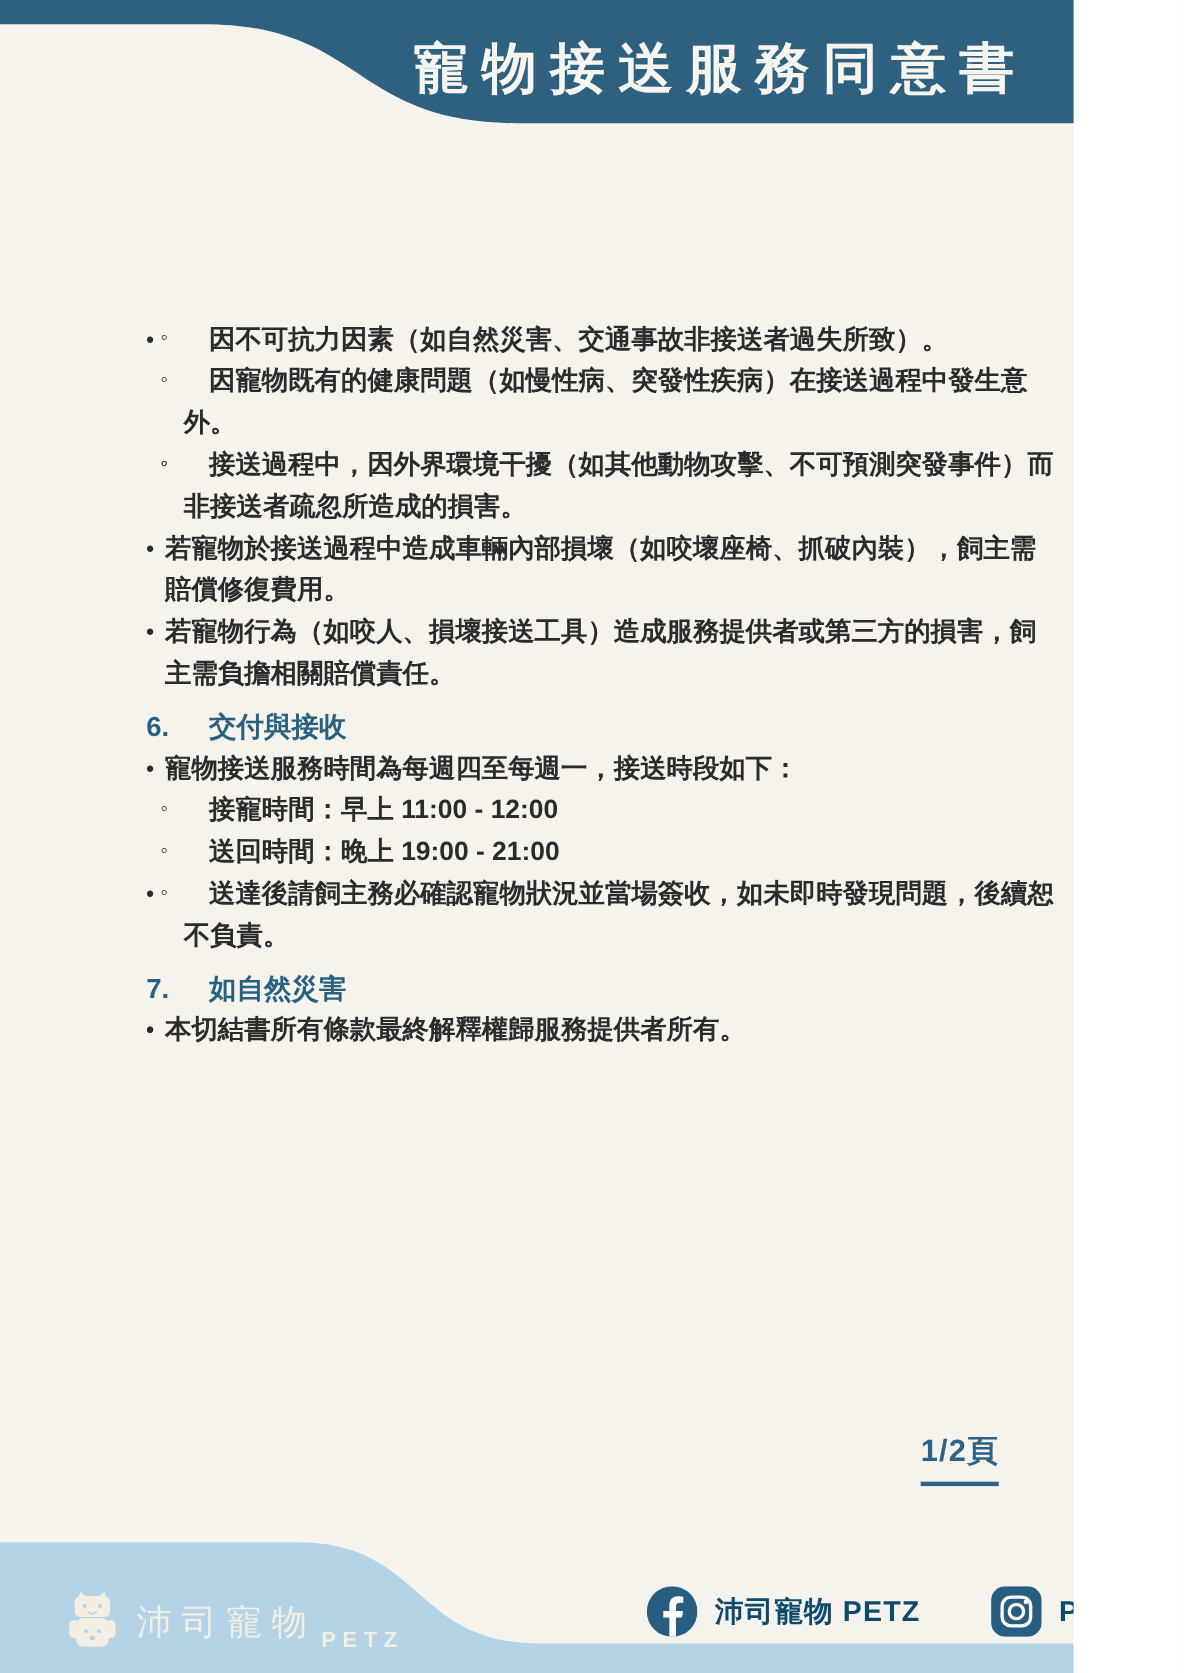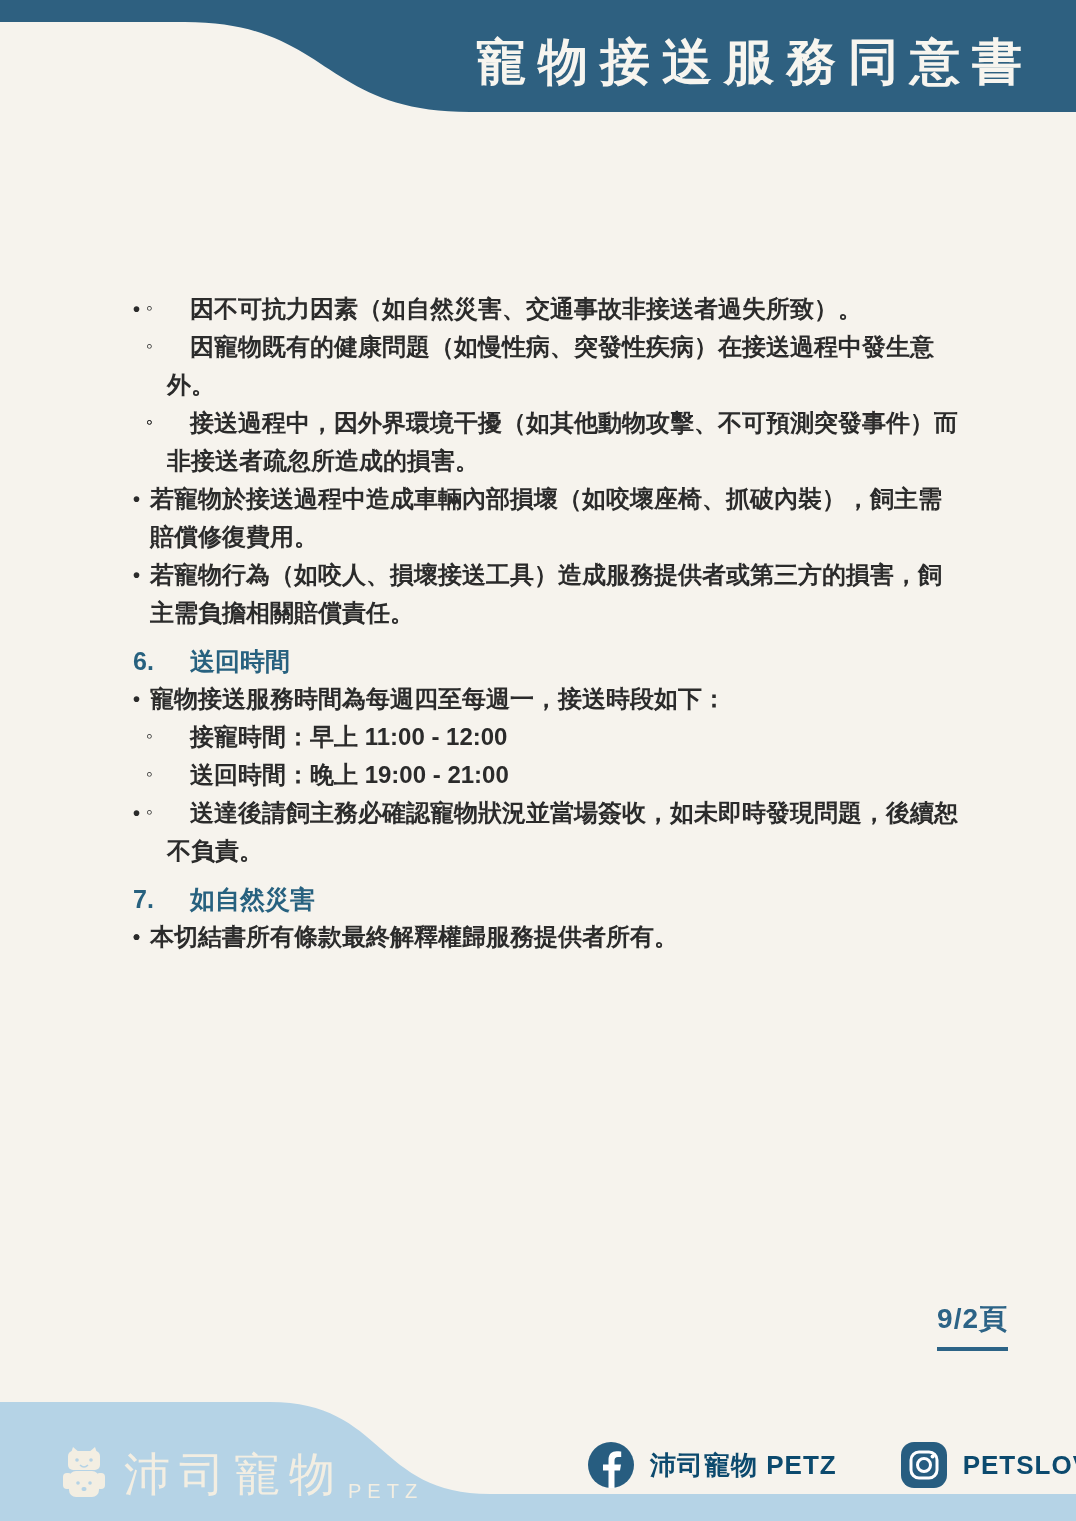--- a/index.html
+++ b/index.html
@@ -1,20 +1,20 @@
 <!DOCTYPE html>
 <html><head>
 <meta charset="utf-8">
 <style>
   html,body { margin:0; padding:0; }
   body { font-family: "Liberation Sans", sans-serif; }
 
   .page {
     position: relative;
-    width: 1076px;
+    width: 976px;
     height: 1521px;
     background: #f6f3ed;
     overflow: hidden;
   }
 
   
   .header-shape {
     position: absolute;
     top: 0; left: 0;
     width: 1076px; height: 115px;
@@ -78,30 +78,30 @@
   .brand-logo {
     position: absolute;
     left: 62px;
     top: 1444px;
     display: flex;
     align-items: center;
     color: #f3eee2;
   }
   .brand-zh {
     margin-left: 18px;
-    font-size: 46px;
+    font-size: 32px;
     font-weight: 300;
     letter-spacing: 9px;
     line-height: 58px;
   }
   .brand-en {
     margin-left: 4px;
     margin-top: 36px;
     font-size: 20px;
-    font-weight: 400;
+    font-weight: 700;
     letter-spacing: 6px;
   }
   .social-row {
     position: absolute;
     top: 1442px;
     left: 588px;
     display: flex;
     align-items: center;
   }
   .social-item { display: flex; align-items: center; }
@@ -127,35 +127,35 @@
 
   <div class="content">
     <div class="line b1"><span class="marker">•</span></div>
     <div class="line b2"><span class="marker">◦</span><span>因不可抗力因素（如自然災害、交通事故非接送者過失所致）。</span></div>
     <div class="line b2"><span class="marker">◦</span><span>因寵物既有的健康問題（如慢性病、突發性疾病）在接送過程中發生意外。</span></div>
     <div class="line b2"><span class="marker">◦</span></div>
     <div class="line b2"><span class="marker">◦</span><span>接送過程中，因外界環境干擾（如其他動物攻擊、不可預測突發事件）而非接送者疏忽所造成的損害。</span></div>
     <div class="line b1"><span class="marker">•</span><span>若寵物於接送過程中造成車輛內部損壞（如咬壞座椅、抓破內裝），飼主需賠償修復費用。</span></div>
     <div class="line b1"><span class="marker">•</span><span>若寵物行為（如咬人、損壞接送工具）造成服務提供者或第三方的損害，飼主需負擔相關賠償責任。</span></div>
 
-    <div class="line heading"><span class="num">6.</span><span>送回時間</span></div>
+    <div class="line heading"><span class="num">6.</span><span>交付與接收</span></div>
 
     <div class="line b1"><span class="marker">•</span><span>寵物接送服務時間為每週四至每週一，接送時段如下：</span></div>
     <div class="line b2"><span class="marker">◦</span><span>接寵時間：早上 11:00 - 12:00</span></div>
     <div class="line b2"><span class="marker">◦</span><span>送回時間：晚上 19:00 - 21:00</span></div>
     <div class="line b1"><span class="marker">•</span></div>
     <div class="line b2"><span class="marker">◦</span><span>送達後請飼主務必確認寵物狀況並當場簽收，如未即時發現問題，後續恕不負責。</span></div>
 
     <div class="line heading"><span class="num">7.</span><span>如自然災害</span></div>
 
     <div class="line b1"><span class="marker">•</span></div>
     <div class="line b1"><span class="marker">•</span><span>本切結書所有條款最終解釋權歸服務提供者所有。</span></div>
   </div>
 
-  <div class="page-number">9/2頁</div>
+  <div class="page-number">1/2頁</div>
 
   <svg class="footer-shape" viewBox="0 0 1076 131" preserveAspectRatio="none">
     <path d="M0,12 H270 C385,12 375,104 490,104 H1076 V131 H0 Z" fill="#b5d3e6"></path>
   </svg>
 
   <div class="brand-logo">
     <svg width="44" height="58" viewBox="0 0 44 58">
       <g fill="#f3eee2">
         <path d="M7,14 L11,2 L18,8 Z"></path>
         <path d="M37,14 L33,2 L26,8 Z"></path>

